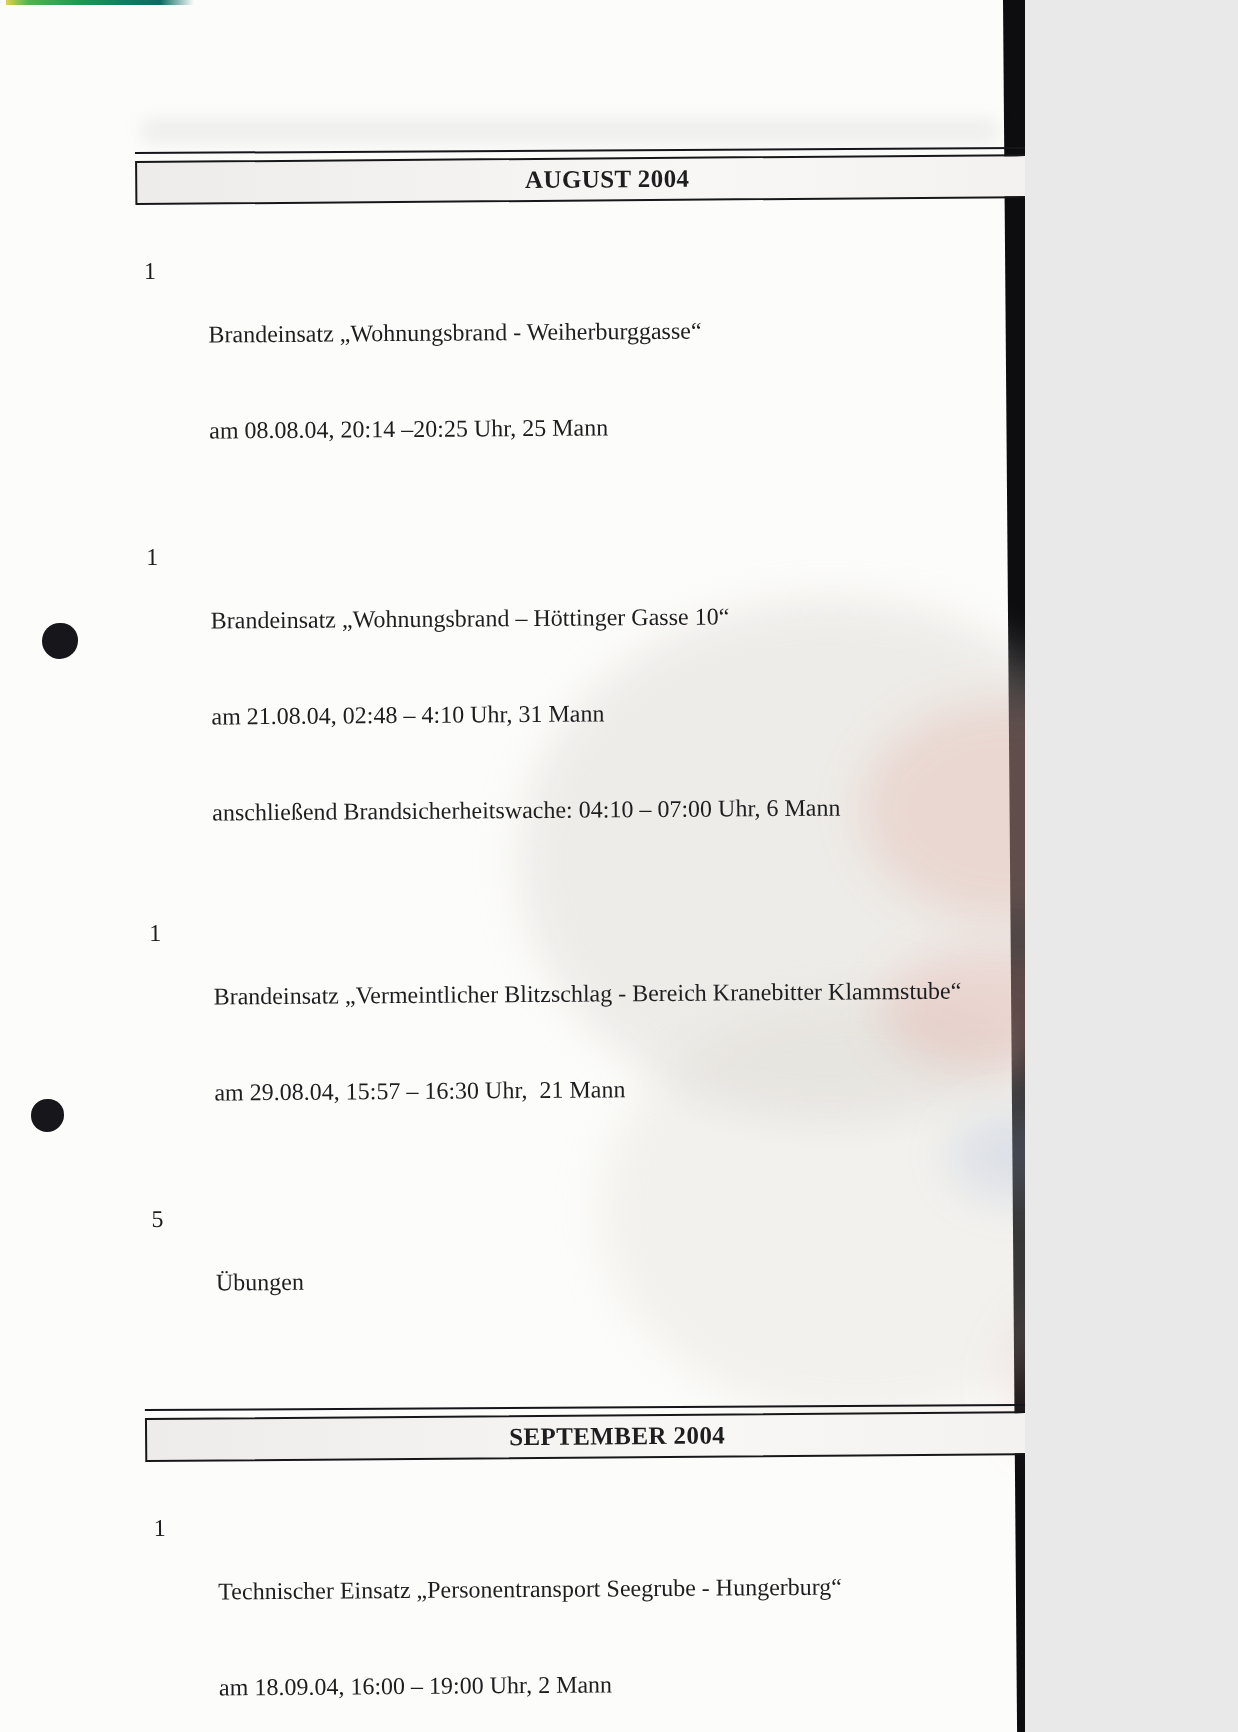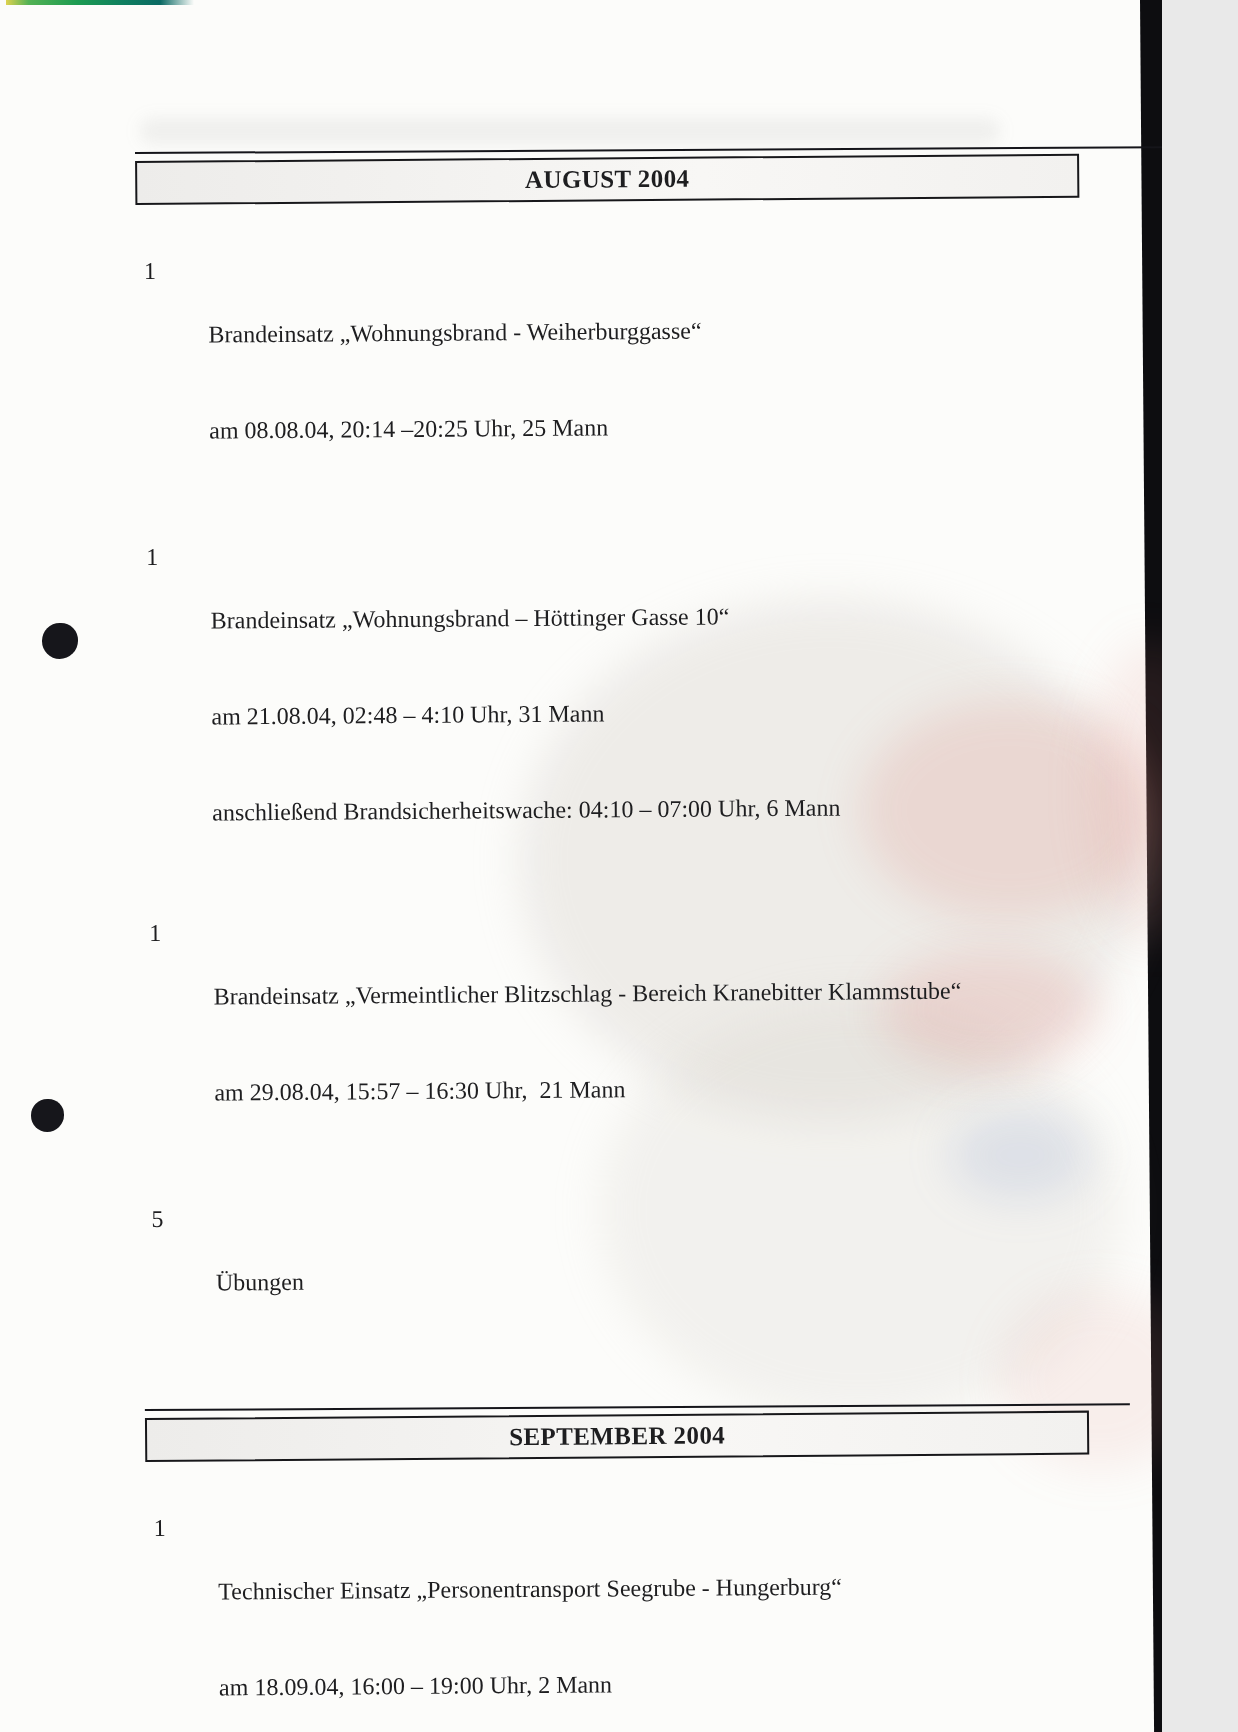--- a/index.html
+++ b/index.html
@@ -1,17 +1,17 @@
 <!DOCTYPE html>
 <html><head>
 <meta charset="utf-8">
 <style>
   html,body { margin:0; padding:0; background:#e9e9e9; }
   .page {
-    position:relative; width:1162px; height:1732px;
+    position:relative; width:1025px; height:1732px;
     background:#fcfcfa; overflow:hidden;
     font-family:"Liberation Serif","DejaVu Serif",serif;
     color:#1e1e20;
   }
   
   .stripe { position:absolute; left:6px; top:0; width:188px; height:5px;
     background:linear-gradient(90deg,#ded24f 0%,#53b254 12%,#1c9b51 38%,#0f7f5f 62%,#0b6a64 82%,rgba(11,106,100,0) 100%); }
   .band { position:absolute; top:0; right:0; width:22px; height:1732px;
     background:#0d0d10; clip-path:polygon(0 0,100% 0,100% 100%,64% 100%); }
   .hole { position:absolute; background:#16161b; border-radius:50% 48% 52% 50%; }

